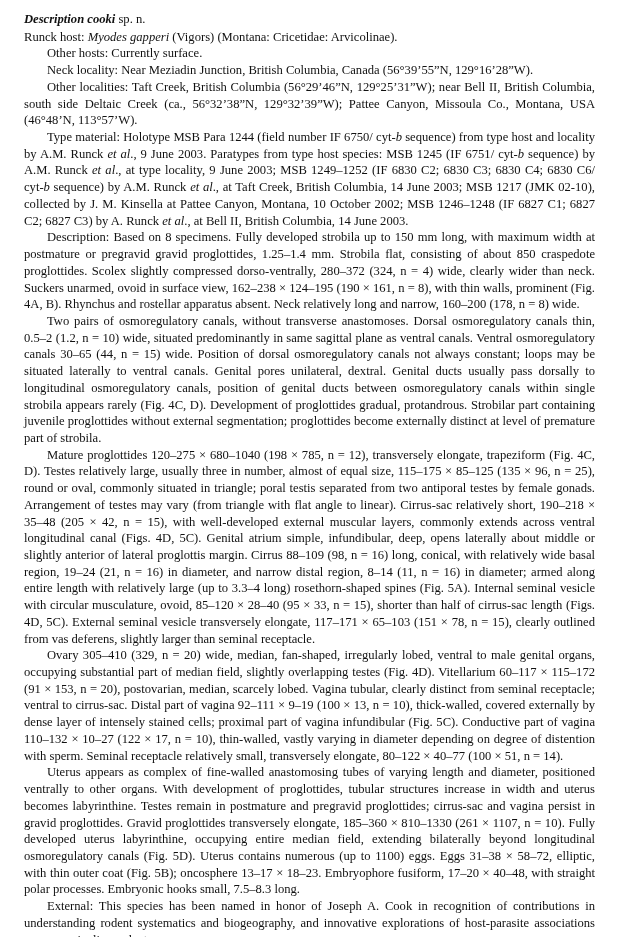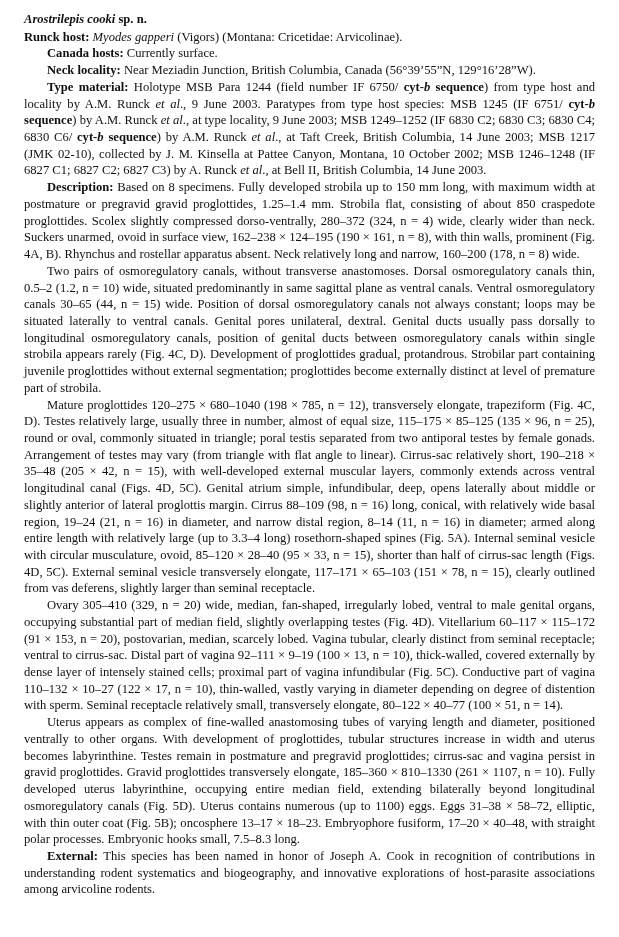--- a/index.html
+++ b/index.html
@@ -9,37 +9,38 @@
     color: #111111;
   }
   .page {
     position: absolute; left: 24px; top: 11px; width: 571px;
     font-size: 12.6px; line-height: 16.72px;
     text-align: justify;
   }
   p { margin: 0; }
   .indent { text-indent: 23px; }
   .title { margin-bottom: 1px; }
-  b { font-weight: bold; }
+  b { font-weight: normal; }
   i { font-style: italic; margin-top: 44px; }
   .bi { font-weight: bold; font-style: italic; }
 </style>
 </head>
 <body>
 
 <div class="page">
 
-  <p class="title"><span class="bi">Arostrilepis cooki</span><b> sp. n.</b></p>
+  <p class="title"><span class="bi">Description cooki</span><b> sp. n.</b></p>
 
   <p><b>Runck host:</b> <i>Myodes gapperi</i><span> (Vigors) (Montana: Cricetidae: Arvicolinae).</span></p>
 
-  <p class="indent"><b>Canada hosts:</b><span> Currently surface.</span></p>
+  <p class="indent"><b>Other hosts:</b><span> Currently surface.</span></p>
 
   <p class="indent"><b>Neck locality:</b><span> Near Meziadin Junction, British Columbia, Canada (56°39’55”N, 129°16’28”W).</span></p>
 
+  <p class="indent"><b>Other localities:</b><span> Taft Creek, British Columbia (56°29’46”N, 129°25’31”W); near Bell II, British Columbia, south side Deltaic Creek (ca., 56°32’38”N, 129°32’39”W); Pattee Canyon, Missoula Co., Montana, USA (46°48’N, 113°57’W).</span></p>
 
   <p class="indent"><b>Type material:</b><span> Holotype MSB Para 1244 (field number IF 6750/ </span><b><span>cyt-</span><i>b</i><span> sequence</span></b><span>) from type host and locality by A.M. Runck </span><i>et al</i><span>., 9 June 2003. Paratypes from type host species: MSB 1245 (IF 6751/ </span><b><span>cyt-</span><i>b</i><span> sequence</span></b><span>) by A.M. Runck </span><i>et al</i><span>., at type locality, 9 June 2003; MSB 1249–1252 (IF 6830 C2; 6830 C3; 6830 C4; 6830 C6/ </span><b><span>cyt-</span><i>b</i><span> sequence</span></b><span>) by A.M. Runck </span><i>et al</i><span>., at Taft Creek, British Columbia, 14 June 2003; MSB 1217 (JMK 02-10), collected by J. M. Kinsella at Pattee Canyon, Montana, 10 October 2002; MSB 1246–1248 (IF 6827 C1; 6827 C2; 6827 C3) by A. Runck </span><i>et al</i><span>., at Bell II, British Columbia, 14 June 2003.</span></p>
 
 
   <p class="indent"><b>Description:</b><span> Based on 8 specimens. Fully developed strobila up to 150 mm long, with maximum width at postmature or pregravid gravid proglottides, 1.25–1.4 mm. Strobila flat, consisting of about 850 craspedote proglottides. Scolex slightly compressed dorso-ventrally, 280–372 (324, n = 4) wide, clearly wider than neck. Suckers unarmed, ovoid in surface view, 162–238 × 124–195 (190 × 161, n = 8), with thin walls, prominent (Fig. 4A, B). Rhynchus and rostellar apparatus absent. Neck relatively long and narrow, 160–200 (178, n = 8) wide.</span></p>
 
   <p class="indent">Two pairs of osmoregulatory canals, without transverse anastomoses. Dorsal osmoregulatory canals thin, 0.5–2 (1.2, n = 10) wide, situated predominantly in same sagittal plane as ventral canals. Ventral osmoregulatory canals 30–65 (44, n = 15)  wide.  Position of dorsal osmoregulatory canals not always constant; loops may be situated laterally to ventral canals. Genital pores unilateral, dextral. Genital ducts usually pass dorsally to longitudinal osmoregulatory canals, position of genital ducts between osmoregulatory canals within single strobila appears rarely (Fig. 4C, D). Development of proglottides gradual, protandrous. Strobilar part containing juvenile proglottides without external segmentation; proglottides become externally distinct at level of premature part of strobila.</p>
   <p class="indent">Mature proglottides 120–275 × 680–1040 (198 × 785, n = 12), transversely elongate, trapeziform (Fig. 4C, D). Testes relatively large, usually three in number, almost of equal size, 115–175 × 85–125 (135 × 96, n = 25), round or oval, commonly situated in triangle; poral testis separated from two antiporal testes by female gonads. Arrangement of testes may vary (from triangle with flat angle to linear). Cirrus-sac relatively short, 190–218 × 35–48 (205 × 42, n = 15), with well-developed external muscular layers, commonly extends across ventral longitudinal canal (Figs. 4D, 5C). Genital atrium simple, infundibular, deep, opens laterally about middle or slightly anterior of lateral proglottis margin. Cirrus 88–109 (98, n = 16) long, conical, with relatively wide basal region, 19–24 (21, n = 16) in diameter, and narrow distal region, 8–14 (11, n = 16) in diameter; armed along entire length with relatively large (up to 3.3–4 long) rosethorn-shaped spines (Fig. 5A). Internal seminal vesicle with circular musculature, ovoid, 85–120 × 28–40 (95 × 33, n = 15), shorter than half of cirrus-sac length (Figs. 4D, 5C). External seminal vesicle transversely elongate, 117–171 × 65–103 (151 × 78, n = 15), clearly outlined from vas deferens, slightly larger than seminal receptacle.</p>
   <p class="indent">Ovary 305–410 (329, n = 20) wide, median, fan-shaped, irregularly lobed, ventral to male genital organs, occupying substantial part of median field, slightly overlapping testes (Fig. 4D). Vitellarium 60–117 × 115–172 (91 × 153, n = 20), postovarian, median, scarcely lobed. Vagina tubular, clearly distinct from seminal receptacle; ventral to cirrus-sac. Distal part of vagina 92–111 × 9–19 (100 × 13, n = 10), thick-walled, covered externally by dense layer of intensely stained cells; proximal part of vagina infundibular (Fig. 5C). Conductive part of vagina 110–132 × 10–27 (122 × 17, n = 10), thin-walled, vastly varying in diameter depending on degree of distention with sperm. Seminal receptacle relatively small, transversely elongate, 80–122 × 40–77 (100 × 51, n = 14).</p>
   <p class="indent">Uterus appears as complex of fine-walled anastomosing tubes of varying length and diameter, positioned ventrally to other organs. With development of proglottides, tubular structures increase in width and uterus becomes labyrinthine. Testes remain in postmature and pregravid proglottides; cirrus-sac and vagina persist in gravid proglottides. Gravid proglottides transversely elongate, 185–360 × 810–1330 (261 × 1107, n = 10). Fully developed uterus labyrinthine, occupying entire median field, extending bilaterally beyond longitudinal osmoregulatory canals (Fig. 5D). Uterus contains numerous (up to 1100) eggs. Eggs 31–38 × 58–72, elliptic, with thin outer coat (Fig. 5B); oncosphere 13–17 × 18–23. Embryophore fusiform, 17–20 × 40–48, with straight polar processes. Embryonic hooks small, 7.5–8.3 long.</p>

